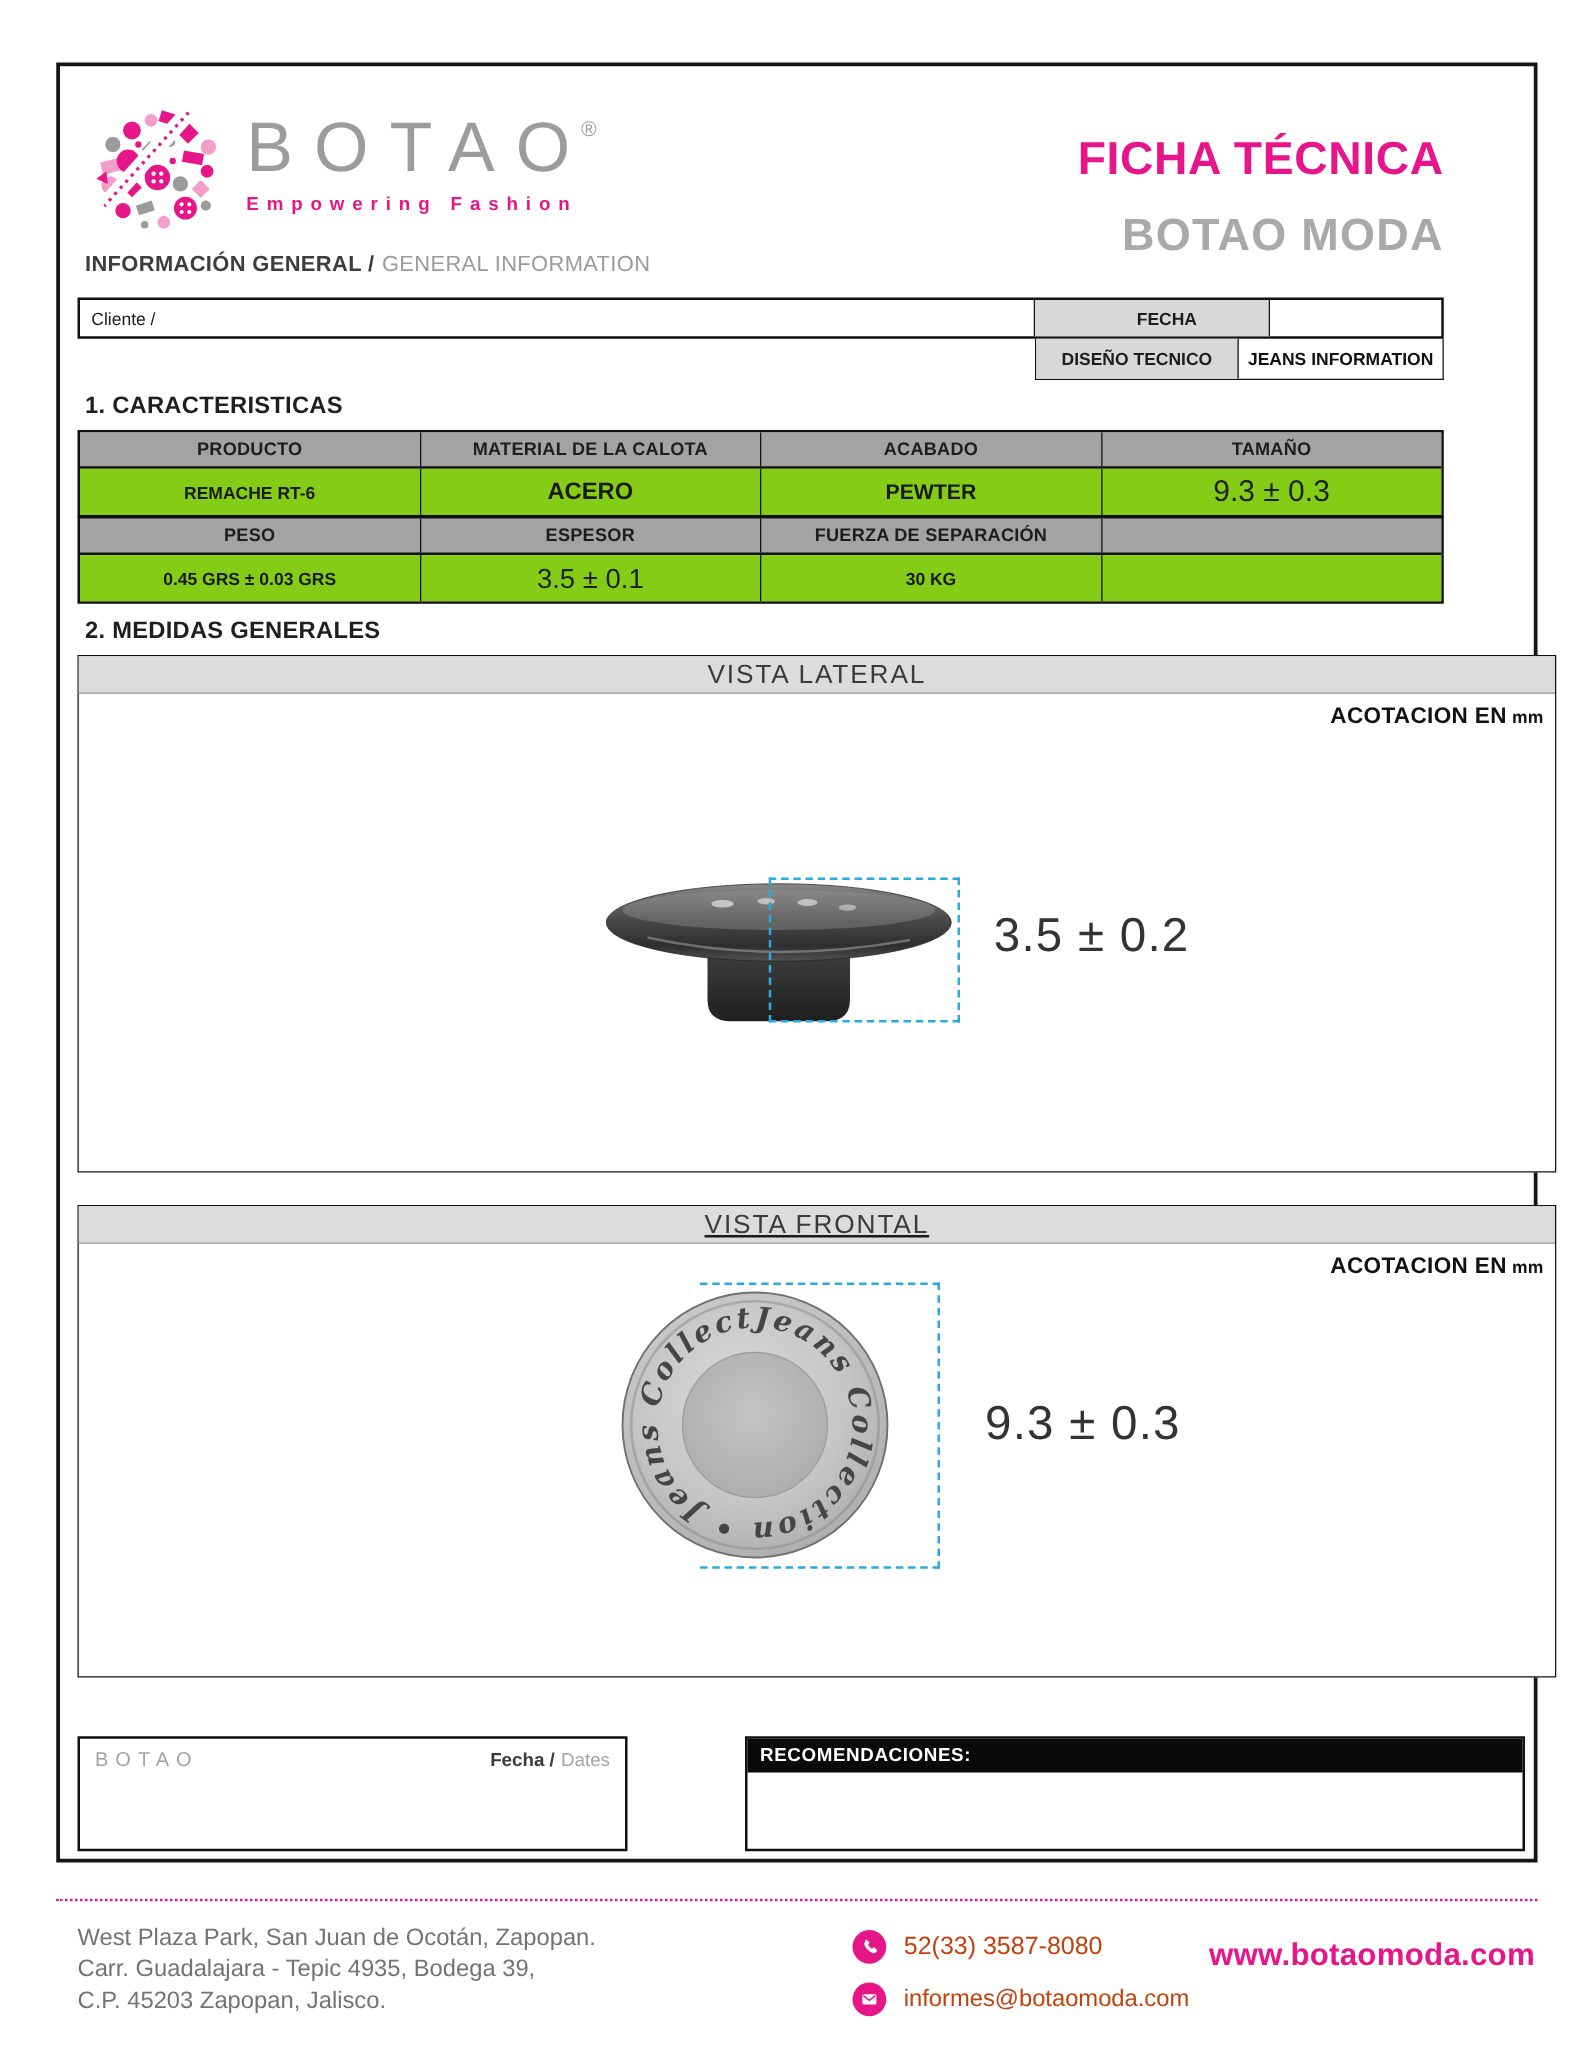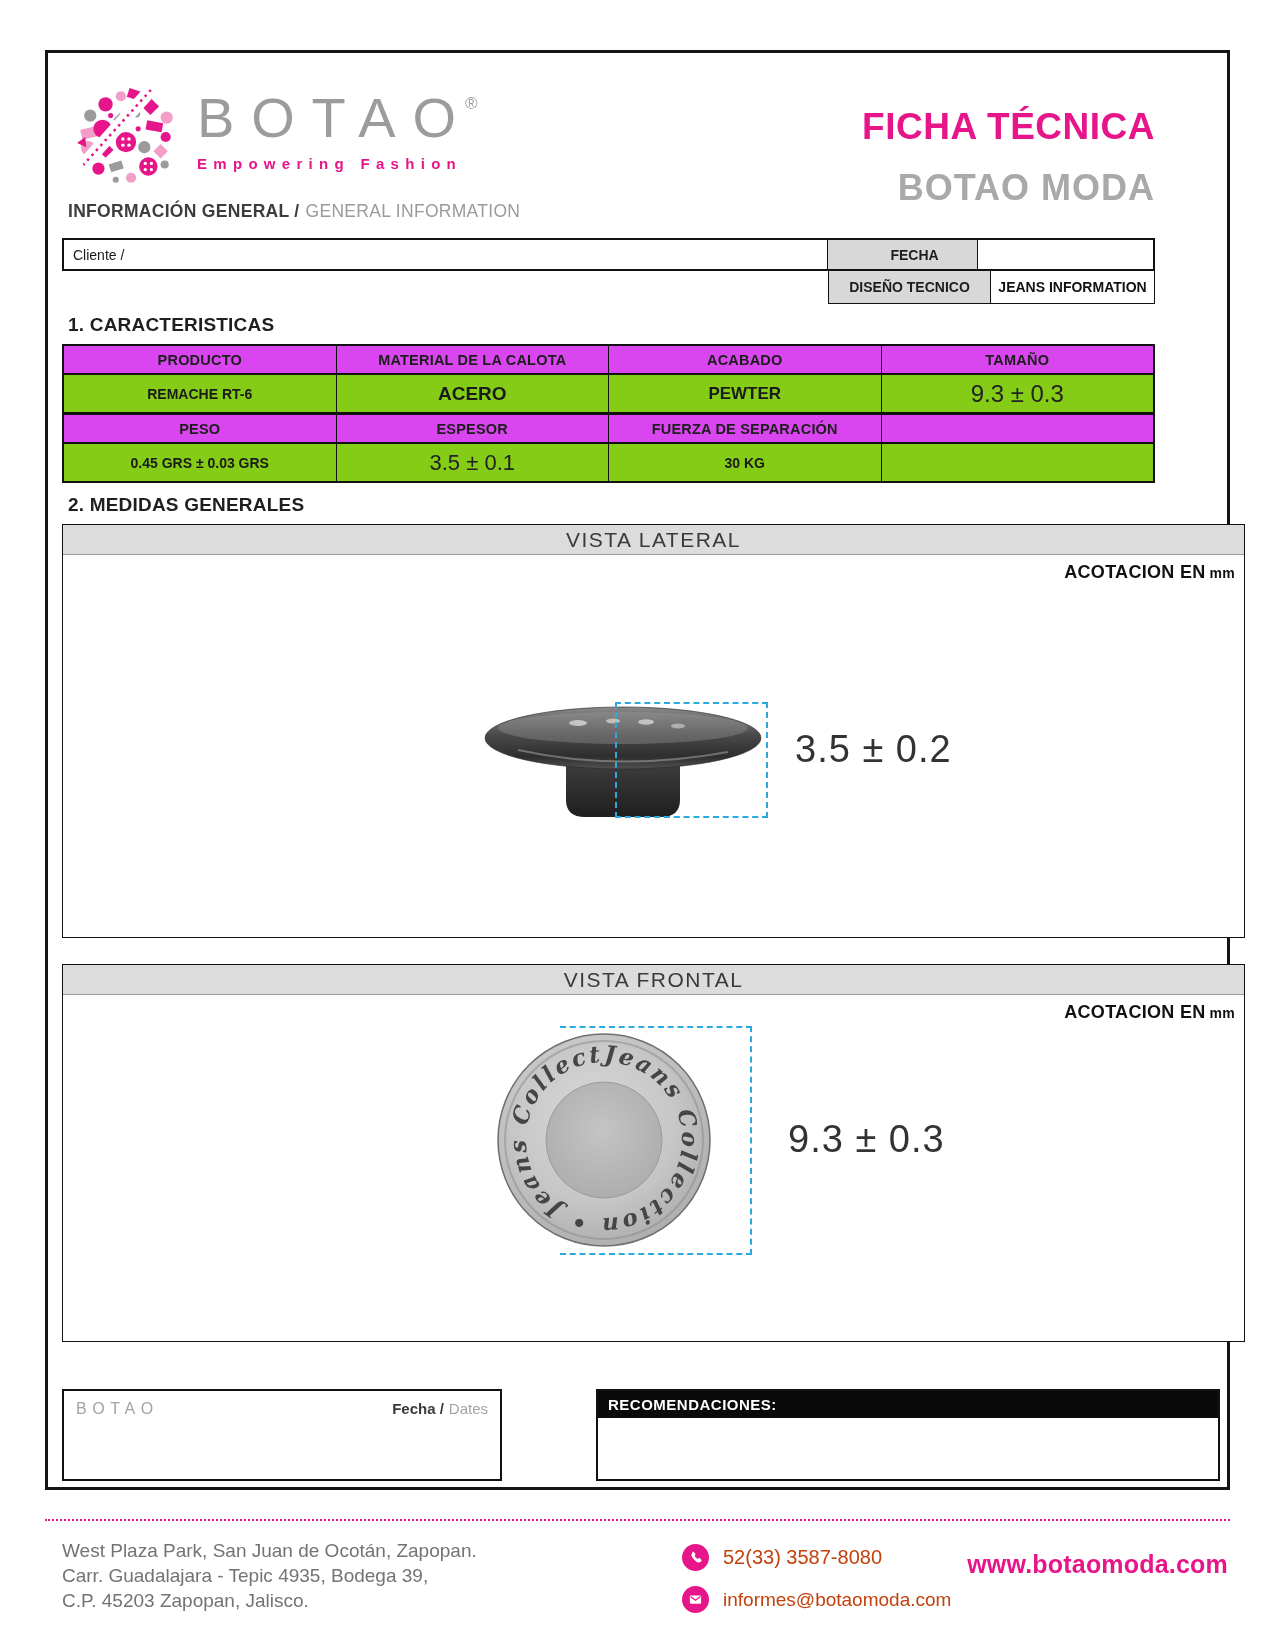--- a/index.html
+++ b/index.html
@@ -21,34 +21,34 @@
   .doc-subtitle{top:167px;right:120px;font-size:36px;font-weight:700;color:#a9a9a9;letter-spacing:1px;}
 
   .info-heading{left:68px;top:201px;font-size:17.5px;letter-spacing:.3px;}
   .ih-bold{font-weight:700;color:#3d3d3d;}
   .ih-light{color:#9b9b9b;margin-left:6px;}
 
   
   .info-row1{left:62px;top:238px;width:1093px;height:33px;display:flex;border:2px solid #111;box-sizing:border-box;}
   .client-cell{width:764px;display:flex;align-items:center;padding-left:9px;box-sizing:border-box;
                border-right:1.5px solid #111;font-size:14px;color:#1a1a1a;}
-  .fecha-cell{width:150px;background:#d8d8d8;display:flex;align-items:center;justify-content:center;
+  .fecha-cell{width:188px;background:#d8d8d8;display:flex;align-items:center;justify-content:center;
               border-right:1.5px solid #111;box-sizing:border-box;font-size:14px;font-weight:700;color:#1d1d1d;padding-left:24px;}
   .fecha-val{flex:1;}
   .info-row2{left:828px;top:271px;width:327px;height:33px;display:flex;border:1.5px solid #111;border-top:none;box-sizing:border-box;}
   .diseno-cell{width:162px;background:#d8d8d8;display:flex;align-items:center;justify-content:center;
                border-right:1.5px solid #111;box-sizing:border-box;font-size:14px;font-weight:700;color:#1d1d1d;}
   .diseno-val{flex:1;display:flex;align-items:center;justify-content:center;font-size:14px;font-weight:700;color:#111;}
 
   .sec-heading{font-size:19px;font-weight:700;color:#1f1f1f;letter-spacing:.2px;}
 
   
   .spec-table{left:62px;width:1093px;border:2.5px solid #111;box-sizing:border-box;}
   .spec-row{display:flex;}
-  .spec-row.hdr{height:27px;background:#d946ef;border-bottom:2px solid #111;}
+  .spec-row.hdr{height:27px;background:#a3a3a3;border-bottom:2px solid #111;}
   .spec-row.val{height:37px;background:#84cc16;}
   .spec-cell{flex:1;display:flex;align-items:center;justify-content:center;border-right:1.5px solid #111;box-sizing:border-box;}
   .spec-cell:last-child{border-right:none;}
   .spec-row.hdr .spec-cell{font-size:14.5px;font-weight:700;color:#1d1d1d;letter-spacing:.2px;}
   .f-b14{font-size:14px;font-weight:700;}
   .f-b19{font-size:19px;font-weight:700;}
   .f-b17{font-size:17px;font-weight:700;}
   .f-n24{font-size:24px;font-weight:400;color:#222;}
   .f-n22{font-size:22px;font-weight:400;color:#222;}
 
@@ -220,21 +220,21 @@
     <ellipse cx="145" cy="38" rx="125" ry="16" fill="#9e9e9e" opacity="0.35"></ellipse>
     <ellipse cx="100" cy="33" rx="9" ry="3" fill="#d8d8d8" opacity="0.8"></ellipse>
     <ellipse cx="135" cy="31" rx="7" ry="2.6" fill="#cfcfcf" opacity="0.8"></ellipse>
     <ellipse cx="168" cy="32" rx="8" ry="2.8" fill="#d4d4d4" opacity="0.8"></ellipse>
     <ellipse cx="200" cy="36" rx="7" ry="2.5" fill="#c9c9c9" opacity="0.7"></ellipse>
     <path d="M40 60 q100 22 210 2" stroke="#bdbdbd" stroke-width="2" fill="none" opacity="0.45"></path>
   </svg>
   <div class="abs dash-rect" style="left:615px;top:702px;width:153px;height:116px;"></div>
   <div class="abs dim-label" style="left:795px;top:728px;">3.5 ± 0.2</div>
 
-  <div class="abs panel" style="top:964px;height:378px;">
+  <div class="abs panel" style="top:964px;height:378px;text-decoration:underline;">
     <div class="panel-hdr">VISTA FRONTAL</div>
     <div class="acota">
       <span>ACOTACION EN</span><span class="mm">mm</span>
     </div>
   </div>
 
   <svg class="abs" style="left:496px;top:1030px;" width="216" height="220" viewBox="0 0 216 220">
     <defs>
       <radialGradient id="facg" cx="45%" cy="40%" r="65%">
         <stop offset="0" stop-color="#dadada"></stop>

